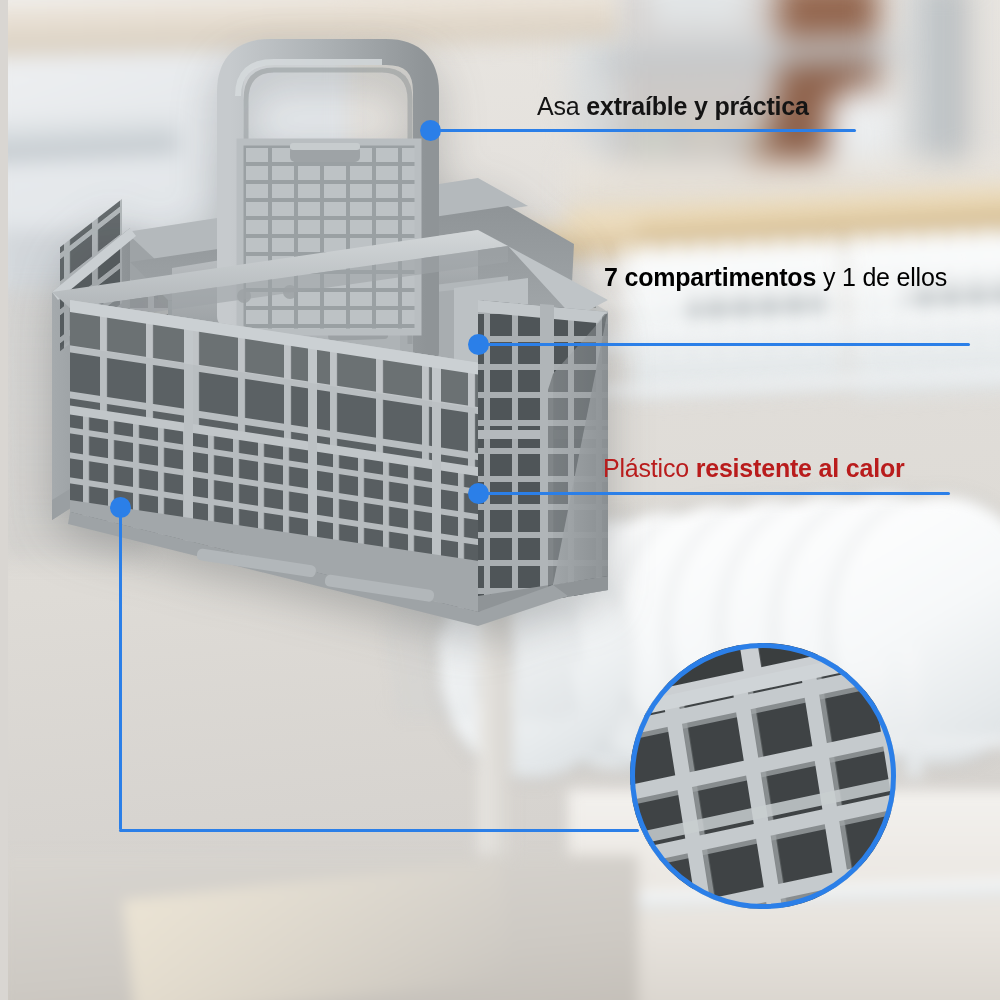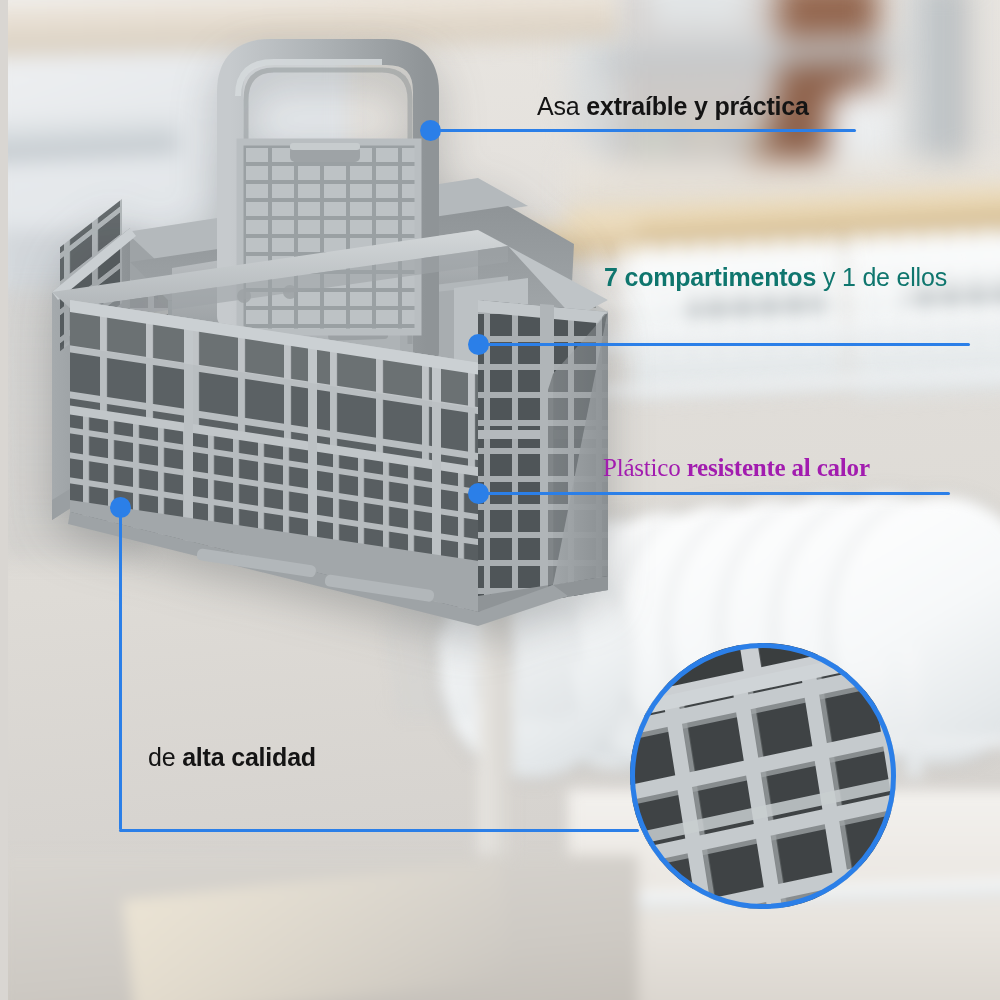--- a/index.html
+++ b/index.html
@@ -386,39 +386,38 @@
     <div class="cdot c1-dot" style="background: rgb(43, 127, 232);"></div>
     <div class="cline c1-line" style="background: rgb(43, 127, 232);"></div>
     <div class="ctext c1-text" style="color: rgb(20, 20, 20);">
       <span>Asa </span><b>extraíble y práctica</b>
     </div>
   </div>
 
   <div class="callout">
     <div class="cdot c2-dot" style="background: rgb(43, 127, 232);"></div>
     <div class="cline c2-line" style="background: rgb(43, 127, 232);"></div>
-    <div class="ctext c2-text" style="color: #0f766e;">
+    <div class="ctext c2-text" style="color: #000000;">
       <div><b>7 compartimentos</b><span> y 1 de ellos</span></div>
     </div>
   </div>
 
   <div class="callout">
     <div class="cdot c3-dot" style="background: rgb(43, 127, 232);"></div>
     <div class="cline c3-line" style="background: rgb(43, 127, 232);"></div>
-    <div class="ctext c3-text" style="color: #a21caf; font-family: Liberation Serif, serif;">
+    <div class="ctext c3-text" style="color: #b91c1c;">
       <span>Plástico </span><b>resistente al calor</b>
     </div>
   </div>
 
   <div class="callout">
     <div class="cdot c4-dot" style="background: rgb(43, 127, 232);"></div>
     <div class="c4-vline" style="background: rgb(43, 127, 232);"></div>
     <div class="cline c4-hline" style="background: rgb(43, 127, 232);"></div>
     <div class="ctext c4-text" style="color: rgb(20, 20, 20);">
-      <div><span>de </span><b>alta calidad</b></div>
     </div>
   </div>
 
   <div class="inset">
     <svg class="mesh" viewBox="0 0 470 470">
       <defs>
         <pattern id="zBig" width="112" height="104" patternUnits="userSpaceOnUse">
           <rect width="112" height="104" fill="#2e3234"></rect>
           <rect x="0" y="0" width="112" height="18" fill="#c8cdd0"></rect>
           <rect x="0" y="0" width="18" height="104" fill="#c8cdd0"></rect>

